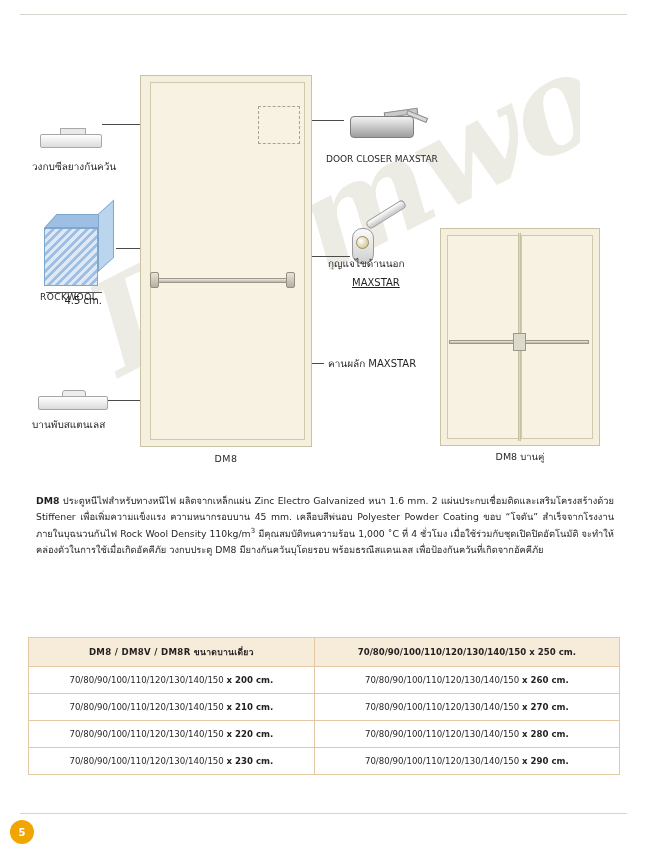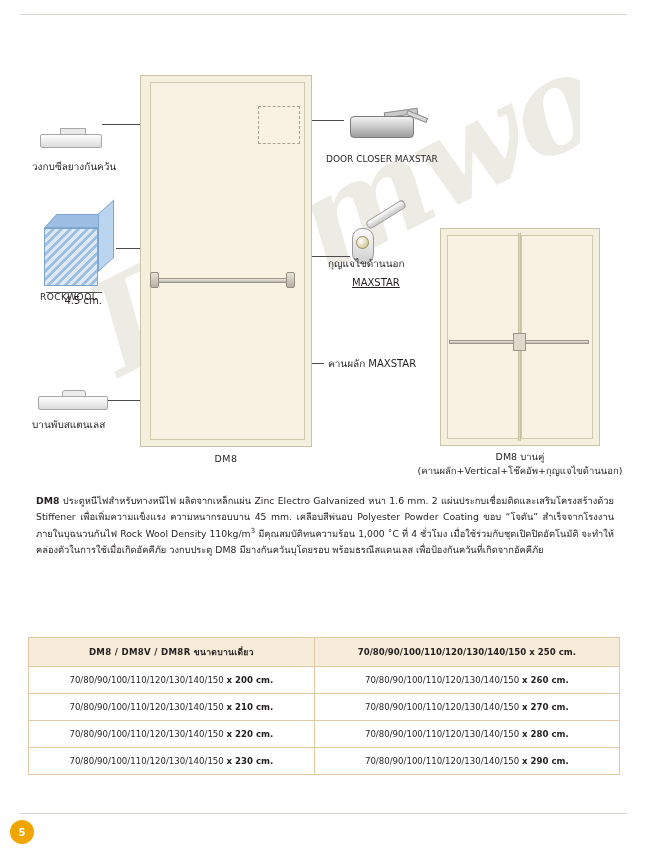--- a/index.html
+++ b/index.html
@@ -460,21 +460,20 @@
 
     <div class="ddoor-frame"></div>
     <div class="ddoor-leaf l"></div>
     <div class="ddoor-leaf r"></div>
     <div class="ddoor-mullion"></div>
     <div class="ddoor-bar l"></div>
     <div class="ddoor-bar r"></div>
     <div class="ddoor-lock"></div>
     <div class="label-dm8-double">
       <div>DM8 บานคู่</div>
-      <div>(คานผลัก+Vertical+โช๊คอัพ+กุญแจไขด้านนอก)</div>
     </div>
 
     <div class="smoke-seal">
       <div class="tab"></div>
       <div class="body"></div>
     </div>
     <div class="callout-label" style="left:32px; top:140px;">วงกบซีลยางกันควัน</div>
 
     <div class="rockwool">
       <div class="top"></div>

